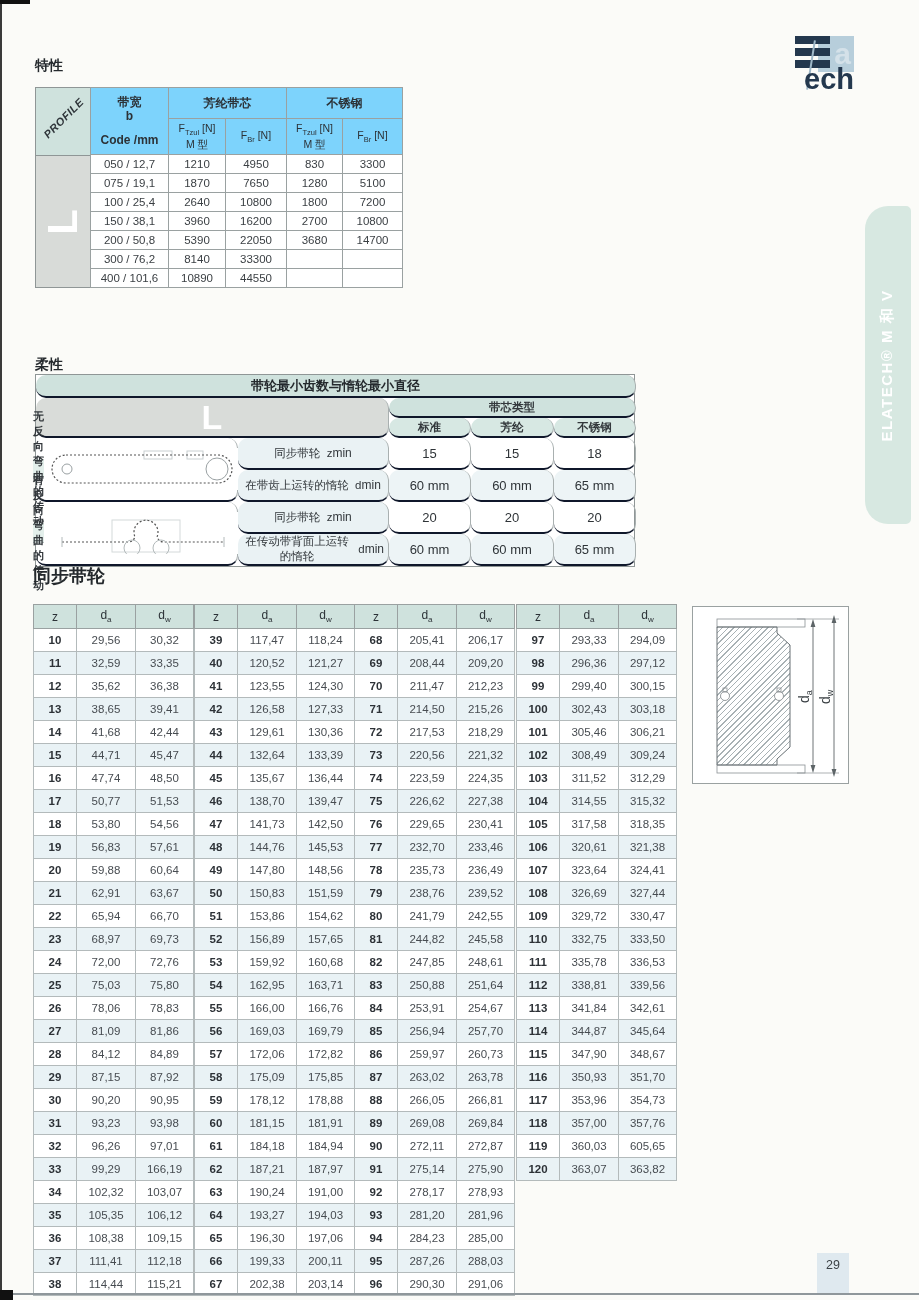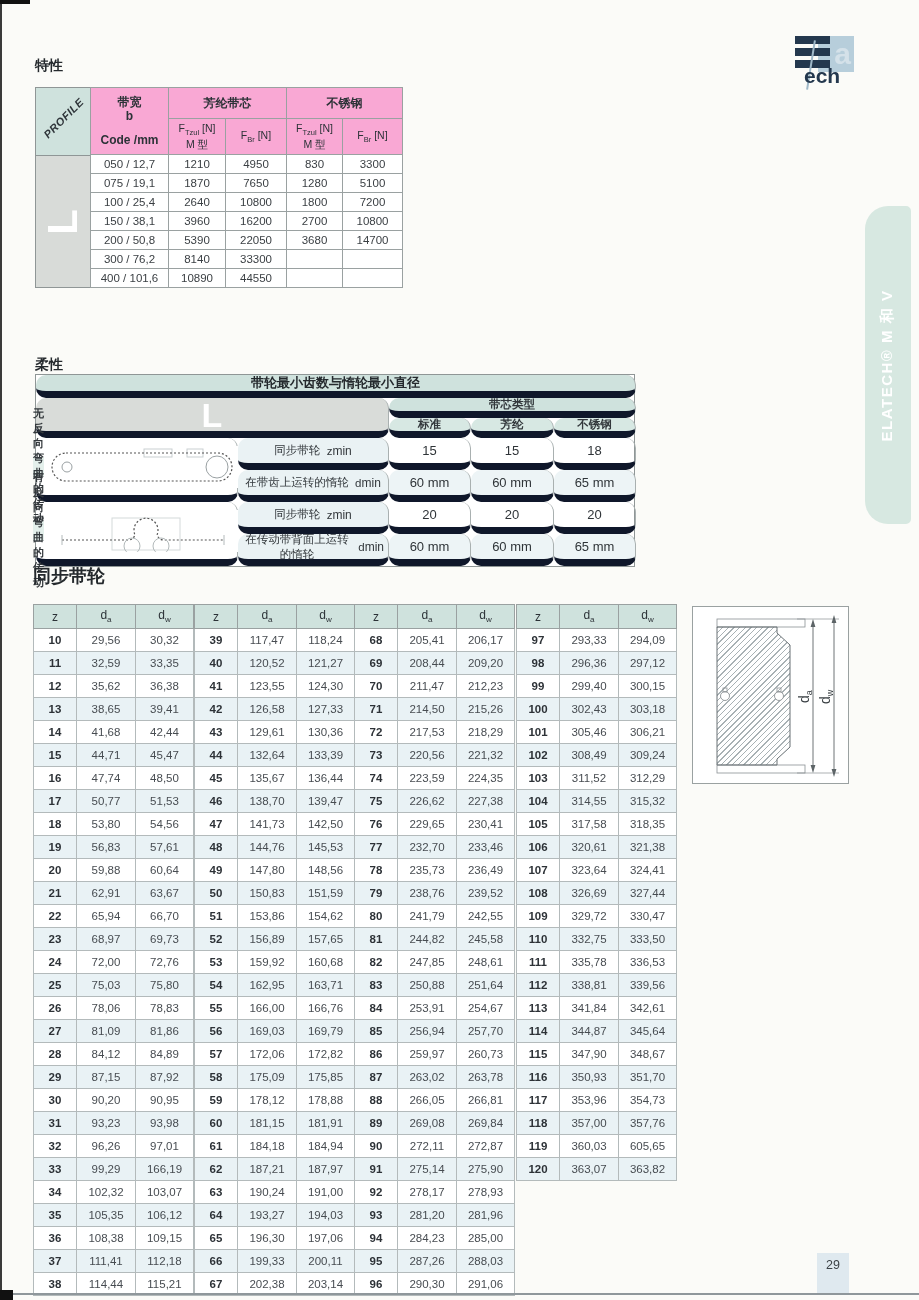--- a/index.html
+++ b/index.html
@@ -20,35 +20,35 @@
   
   #char-block{position:absolute;left:35px;top:87px;display:flex;}
   .profile-col{width:54px;display:flex;flex-direction:column;border:1px solid #8f9696;border-right:none;}
   .profile-head{height:67px;background:#cfe2dd;position:relative;overflow:hidden;border-bottom:1px solid #8f9696;}
   .profile-head .diag{position:absolute;left:2px;top:24px;transform:rotate(-45deg);font-style:italic;
       font-size:11px;font-weight:bold;color:#2f353a;letter-spacing:.5px;}
   .profile-body{flex:1;background:#d8dbd8;display:flex;align-items:center;justify-content:center;}
   .profile-body .rotL{display:inline-block;transform:rotate(-90deg);font-size:42px;font-weight:bold;color:#ffffff;line-height:1;}
   table.char{border-collapse:collapse;background:#fff;font-size:11.5px;}
   table.char th,table.char td{border:1px solid #9aa1a1;text-align:center;padding:0 2px;}
-  table.char thead th{background:#f9a8d4;font-weight:bold;color:#2c3237;margin-left:32px;}
+  table.char thead th{background:#7dd3fc;font-weight:bold;color:#2c3237;margin-left:32px;}
   table.char .h1 th{height:30px;font-size:12px;}
   table.char .h2 th{height:35px;font-weight:normal;font-size:10.5px;line-height:1.25;}
   table.char .h2 sub{font-size:7.5px;}
   table.char td{height:18px;color:#3a3f43;}
   th.code-th{vertical-align:middle;font-size:11.5px;}
   th.code-th .bw{line-height:1.2;}
   th.code-th .code{margin-top:10px;}
 
   
   #flex-table{position:absolute;left:35px;top:374px;width:600px;
      display:grid;grid-template-columns:202px 151px 82px 83px 82px;
      grid-template-rows:23px 20px 20px 32px 32px 32px 32px;
      border:1px solid #8f9696;box-sizing:border-box;background:#fff;}
-  #flex-table > div{border-right:1px solid #a9b0b0;border-bottom:7px solid #0f172a;
+  #flex-table > div{border-right:1px solid #a9b0b0;border-bottom:2px solid #0f172a;
      display:flex;align-items:center;justify-content:center;box-sizing:border-box;border-radius:10px;}
   .ft-title{grid-area:1/1/2/6;background:#cfe2dd;font-weight:bold;font-size:13px;color:#24292d;}
   .ft-L{grid-area:2/1/4/3;background:#d9dcd9;}
   .ft-L .bigL{font-size:34px;font-weight:bold;color:#fff;line-height:1;}
   .ft-cordtype{grid-area:2/3/3/6;background:#cfe2dd;font-weight:bold;font-size:11.5px;}
   .ft-colh{background:#d7e8e3;font-weight:bold;font-size:11.5px;}
   .ft-group{justify-content:flex-start;align-items:stretch;padding:0;}
   .ft-glabel{height:19px;background:#e3efeb;border-bottom:1px solid #b9c0c0;display:flex;
      align-items:center;justify-content:center;font-weight:bold;font-size:11px;color:#33383c;}
   .ft-diag{flex:1;display:flex;align-items:center;justify-content:center;background:#fff;}
@@ -83,21 +83,21 @@
      font-size:15px;letter-spacing:1.5px;}
 
   
   #logo{position:absolute;left:795px;top:32px;width:72px;height:62px;}
   .lg-sq{position:absolute;left:23px;top:4px;width:36px;height:36px;background:#b7cedb;
      display:flex;align-items:center;justify-content:flex-end;}
   .lg-a{font-size:30px;font-weight:bold;color:#d4e1e9;line-height:1;margin-right:3px;}
   .lg-bar{position:absolute;left:0;width:35px;height:8px;background:#24384e;}
   .b1{top:4px;} .b2{top:16px;} .b3{top:28px;}
   .lg-slash{position:absolute;left:15px;top:8px;width:2px;height:50px;background:#9fb8c8;transform:rotate(9deg);}
-  .lg-ech{position:absolute;left:9px;top:33px;font-size:21px;font-weight:bold;color:#24384e;line-height:1;text-align:right;}
+  .lg-ech{position:absolute;left:9px;top:33px;font-size:29px;font-weight:bold;color:#24384e;line-height:1;text-align:right;}
 
   
   #page-num{position:absolute;left:817px;top:1253px;width:32px;height:40px;background:#dfe9ef;
      text-align:center;font-size:12.5px;color:#3c4246;padding-top:5px;box-sizing:border-box;}
 </style>
 </head>
 <body>
 
 <div id="page">
   <div class="edge-left"></div>

